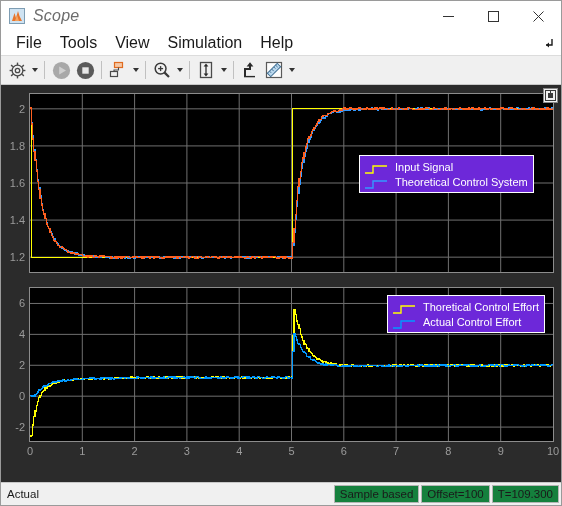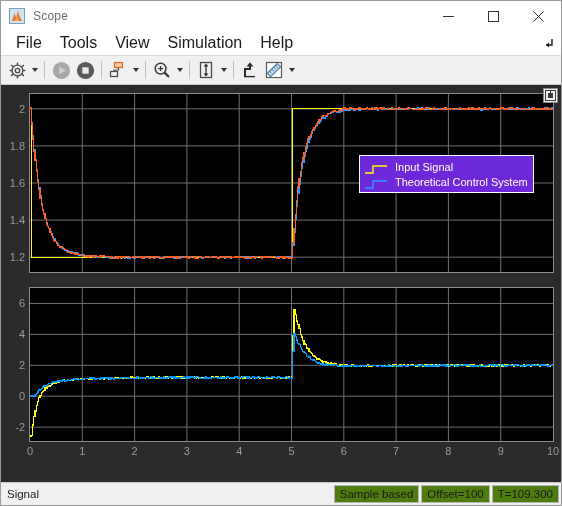--- a/index.html
+++ b/index.html
@@ -34,23 +34,24 @@
     width: 16px; height: 16px;
     margin-left: 8px; margin-right: 8px;
     background: #c9dcea;
     border: 1px solid #7e9db3;
     box-sizing: border-box;
     position: relative;
     overflow: hidden;
   }
   .title-icon svg { display:block; }
   .title-text {
-    font-size: 12px;
+    font-size: 16px;
     color: #6d6d6d;
     letter-spacing: .2px;
+    font-style: italic;
   }
   .win-btns {
     position: absolute; right: 0; top: 0;
     height: 30px;
     display: flex;
   }
   .win-btn {
     width: 45px; height: 30px;
     display: flex; align-items: center; justify-content: center;
     color: #333;
@@ -195,21 +196,21 @@
     margin-left: 6px;
   }
   .status-panels {
     position: absolute;
     right: 2px; top: 2px; bottom: 2px;
     display: flex;
     gap: 2px;
   }
   .status-panel {
     border: 1px solid #b4b4b4;
-    background: #4d7c0f;
+    background: #15803d;
     font-size: 11.5px;
     color: #1a1a1a;
     display: flex; align-items: center;
     padding: 0 5px;
     white-space: nowrap;
   }
 </style>
 </head>
 <body>
 
@@ -438,38 +439,52 @@
           <line x1="470.7" x2="470.7" y1="0" y2="153" stroke="#707070" stroke-width="1"></line>
           <line x1="0" x2="523" y1="139.0909090909091" y2="139.0909090909091" stroke="#707070" stroke-width="1"></line>
           <line x1="0" x2="523" y1="108.18181818181819" y2="108.18181818181819" stroke="#707070" stroke-width="1"></line>
           <line x1="0" x2="523" y1="77.27272727272727" y2="77.27272727272727" stroke="#707070" stroke-width="1"></line>
           <line x1="0" x2="523" y1="46.36363636363636" y2="46.36363636363636" stroke="#707070" stroke-width="1"></line>
           <line x1="0" x2="523" y1="15.454545454545439" y2="15.454545454545439" stroke="#707070" stroke-width="1"></line>
           <path d="M 0.00 148.08 L 1.25 148.08 L 1.25 147.18 L 2.49 147.18 L 2.49 136.92 L 3.74 136.92 L 3.74 128.36 L 4.98 128.36 L 4.98 122.96 L 6.23 122.96 L 6.23 117.73 L 7.47 117.73 L 7.47 113.85 L 8.72 113.85 L 8.72 109.66 L 9.96 109.66 L 9.96 107.10 L 11.21 107.10 L 11.21 104.73 L 12.45 104.73 L 12.45 103.24 L 13.70 103.24 L 13.70 102.32 L 14.94 102.32 L 14.94 100.01 L 16.19 100.01 L 16.19 100.23 L 17.43 100.23 L 17.43 98.64 L 18.68 98.64 L 18.68 98.39 L 19.92 98.39 L 19.92 97.57 L 21.17 97.57 L 21.17 95.95 L 22.41 95.95 L 22.41 95.25 L 23.66 95.25 L 23.66 94.75 L 24.90 94.75 L 24.90 95.54 L 26.15 95.54 L 26.15 94.33 L 27.40 94.33 L 27.40 93.59 L 28.64 93.59 L 28.64 93.99 L 29.89 93.99 L 29.89 93.89 L 31.13 93.89 L 31.13 93.46 L 32.38 93.46 L 32.38 92.19 L 33.62 92.19 L 33.62 92.03 L 34.87 92.03 L 34.87 92.72 L 36.11 92.72 L 36.11 92.55 L 37.36 92.55 L 37.36 91.69 L 38.60 91.69 L 38.60 92.74 L 39.85 92.74 L 39.85 92.62 L 41.09 92.62 L 41.09 92.19 L 42.34 92.19 L 42.34 91.93 L 43.58 91.93 L 43.58 91.59 L 44.83 91.59 L 44.83 90.65 L 46.07 90.65 L 46.07 91.50 L 47.32 91.50 L 47.32 90.90 L 48.56 90.90 L 48.56 91.79 L 49.81 91.79 L 49.81 91.32 L 51.05 91.32 L 51.05 90.44 L 52.30 90.44 L 52.30 90.46 L 53.55 90.46 L 53.55 91.31 L 54.79 91.31 L 54.79 90.82 L 56.04 90.82 L 56.04 90.19 L 57.28 90.19 L 57.28 90.41 L 58.53 90.41 L 58.53 91.44 L 59.77 91.44 L 59.77 90.52 L 61.02 90.52 L 61.02 91.38 L 62.26 91.38 L 62.26 90.23 L 63.51 90.23 L 63.51 90.72 L 64.75 90.72 L 64.75 90.12 L 66.00 90.12 L 66.00 90.89 L 67.24 90.89 L 67.24 90.60 L 68.49 90.60 L 68.49 90.52 L 69.73 90.52 L 69.73 90.44 L 70.98 90.44 L 70.98 89.43 L 72.22 89.43 L 72.22 90.36 L 73.47 90.36 L 73.47 91.09 L 74.71 91.09 L 74.71 90.66 L 75.96 90.66 L 75.96 90.86 L 77.20 90.86 L 77.20 89.86 L 78.45 89.86 L 78.45 91.06 L 79.70 91.06 L 79.70 90.53 L 80.94 90.53 L 80.94 90.52 L 82.19 90.52 L 82.19 90.25 L 83.43 90.25 L 83.43 90.60 L 84.68 90.60 L 84.68 89.51 L 85.92 89.51 L 85.92 90.09 L 87.17 90.09 L 87.17 89.97 L 88.41 89.97 L 88.41 89.38 L 89.66 89.38 L 89.66 89.80 L 90.90 89.80 L 90.90 89.62 L 92.15 89.62 L 92.15 90.85 L 93.39 90.85 L 93.39 89.86 L 94.64 89.86 L 94.64 90.04 L 95.88 90.04 L 95.88 89.91 L 97.13 89.91 L 97.13 89.62 L 98.37 89.62 L 98.37 90.29 L 99.62 90.29 L 99.62 89.92 L 100.86 89.92 L 100.86 89.05 L 102.11 89.05 L 102.11 90.43 L 103.35 90.43 L 103.35 89.83 L 104.60 89.83 L 104.60 89.11 L 105.85 89.11 L 105.85 89.65 L 107.09 89.65 L 107.09 90.73 L 108.34 90.73 L 108.34 89.57 L 109.58 89.57 L 109.58 89.54 L 110.83 89.54 L 110.83 89.99 L 112.07 89.99 L 112.07 89.23 L 113.32 89.23 L 113.32 89.44 L 114.56 89.44 L 114.56 90.17 L 115.81 90.17 L 115.81 89.23 L 117.05 89.23 L 117.05 88.84 L 118.30 88.84 L 118.30 89.75 L 119.54 89.75 L 119.54 90.30 L 120.79 90.30 L 120.79 89.59 L 122.03 89.59 L 122.03 89.39 L 123.28 89.39 L 123.28 89.03 L 124.52 89.03 L 124.52 89.56 L 125.77 89.56 L 125.77 89.32 L 127.01 89.32 L 127.01 90.43 L 128.26 90.43 L 128.26 88.86 L 129.50 88.86 L 129.50 90.40 L 130.75 90.40 L 130.75 90.11 L 132.00 90.11 L 132.00 89.72 L 133.24 89.72 L 133.24 89.08 L 134.49 89.08 L 134.49 89.99 L 135.73 89.99 L 135.73 88.97 L 136.98 88.97 L 136.98 90.12 L 138.22 90.12 L 138.22 89.08 L 139.47 89.08 L 139.47 89.80 L 140.71 89.80 L 140.71 89.76 L 141.96 89.76 L 141.96 90.54 L 143.20 90.54 L 143.20 89.96 L 144.45 89.96 L 144.45 89.25 L 145.69 89.25 L 145.69 89.04 L 146.94 89.04 L 146.94 89.10 L 148.18 89.10 L 148.18 88.72 L 149.43 88.72 L 149.43 89.47 L 150.67 89.47 L 150.67 88.98 L 151.92 88.98 L 151.92 89.99 L 153.16 89.99 L 153.16 90.54 L 154.41 90.54 L 154.41 90.09 L 155.65 90.09 L 155.65 89.58 L 156.90 89.58 L 156.90 89.37 L 158.15 89.37 L 158.15 89.30 L 159.39 89.30 L 159.39 89.32 L 160.64 89.32 L 160.64 89.66 L 161.88 89.66 L 161.88 89.35 L 163.13 89.35 L 163.13 88.87 L 164.37 88.87 L 164.37 89.30 L 165.62 89.30 L 165.62 90.31 L 166.86 90.31 L 166.86 89.51 L 168.11 89.51 L 168.11 90.16 L 169.35 90.16 L 169.35 89.31 L 170.60 89.31 L 170.60 89.74 L 171.84 89.74 L 171.84 89.97 L 173.09 89.97 L 173.09 89.30 L 174.33 89.30 L 174.33 89.90 L 175.58 89.90 L 175.58 89.86 L 176.82 89.86 L 176.82 90.10 L 178.07 90.10 L 178.07 89.95 L 179.31 89.95 L 179.31 90.34 L 180.56 90.34 L 180.56 89.56 L 181.80 89.56 L 181.80 88.77 L 183.05 88.77 L 183.05 89.27 L 184.30 89.27 L 184.30 89.60 L 185.54 89.60 L 185.54 89.04 L 186.79 89.04 L 186.79 89.09 L 188.03 89.09 L 188.03 89.97 L 189.28 89.97 L 189.28 89.68 L 190.52 89.68 L 190.52 89.68 L 191.77 89.68 L 191.77 90.30 L 193.01 90.30 L 193.01 88.93 L 194.26 88.93 L 194.26 89.92 L 195.50 89.92 L 195.50 90.54 L 196.75 90.54 L 196.75 89.44 L 197.99 89.44 L 197.99 89.84 L 199.24 89.84 L 199.24 90.38 L 200.48 90.38 L 200.48 90.31 L 201.73 90.31 L 201.73 90.33 L 202.97 90.33 L 202.97 90.33 L 204.22 90.33 L 204.22 89.14 L 205.46 89.14 L 205.46 89.25 L 206.71 89.25 L 206.71 89.26 L 207.95 89.26 L 207.95 89.90 L 209.20 89.90 L 209.20 90.15 L 210.45 90.15 L 210.45 89.69 L 211.69 89.69 L 211.69 88.86 L 212.94 88.86 L 212.94 89.98 L 214.18 89.98 L 214.18 90.38 L 215.43 90.38 L 215.43 88.93 L 216.67 88.93 L 216.67 89.90 L 217.92 89.90 L 217.92 88.75 L 219.16 88.75 L 219.16 90.14 L 220.41 90.14 L 220.41 90.10 L 221.65 90.10 L 221.65 89.49 L 222.90 89.49 L 222.90 88.77 L 224.14 88.77 L 224.14 90.09 L 225.39 90.09 L 225.39 89.21 L 226.63 89.21 L 226.63 89.99 L 227.88 89.99 L 227.88 89.05 L 229.12 89.05 L 229.12 90.03 L 230.37 90.03 L 230.37 89.59 L 231.61 89.59 L 231.61 89.22 L 232.86 89.22 L 232.86 89.59 L 234.10 89.59 L 234.10 89.28 L 235.35 89.28 L 235.35 89.30 L 236.60 89.30 L 236.60 90.06 L 237.84 90.06 L 237.84 90.30 L 239.09 90.30 L 239.09 89.14 L 240.33 89.14 L 240.33 90.50 L 241.58 90.50 L 241.58 90.32 L 242.82 90.32 L 242.82 89.65 L 244.07 89.65 L 244.07 89.70 L 245.31 89.70 L 245.31 89.88 L 246.56 89.88 L 246.56 89.27 L 247.80 89.27 L 247.80 89.40 L 249.05 89.40 L 249.05 89.49 L 250.29 89.49 L 250.29 89.92 L 251.54 89.92 L 251.54 89.76 L 252.78 89.76 L 252.78 89.76 L 254.03 89.76 L 254.03 89.47 L 255.27 89.47 L 255.27 89.98 L 256.52 89.98 L 256.52 88.84 L 257.76 88.84 L 257.76 88.84 L 259.01 88.84 L 259.01 89.43 L 260.25 89.43 L 260.25 89.82 L 261.50 89.82 L 261.50 88.93 L 262.75 88.93 L 262.75 47.74 L 263.99 47.74 L 263.99 21.35 L 265.24 21.35 L 265.24 26.82 L 266.48 26.82 L 266.48 32.96 L 267.73 32.96 L 267.73 36.63 L 268.97 36.63 L 268.97 40.85 L 270.22 40.85 L 270.22 46.58 L 271.46 46.58 L 271.46 49.09 L 272.71 49.09 L 272.71 52.38 L 273.95 52.38 L 273.95 55.98 L 275.20 55.98 L 275.20 56.77 L 276.44 56.77 L 276.44 59.90 L 277.69 59.90 L 277.69 60.71 L 278.93 60.71 L 278.93 63.17 L 280.18 63.17 L 280.18 64.12 L 281.42 64.12 L 281.42 65.73 L 282.67 65.73 L 282.67 67.53 L 283.91 67.53 L 283.91 68.39 L 285.16 68.39 L 285.16 69.20 L 286.40 69.20 L 286.40 71.06 L 287.65 71.06 L 287.65 70.76 L 288.90 70.76 L 288.90 71.68 L 290.14 71.68 L 290.14 72.20 L 291.39 72.20 L 291.39 72.90 L 292.63 72.90 L 292.63 74.34 L 293.88 74.34 L 293.88 73.41 L 295.12 73.41 L 295.12 74.00 L 296.37 74.00 L 296.37 75.59 L 297.61 75.59 L 297.61 74.71 L 298.86 74.71 L 298.86 75.66 L 300.10 75.66 L 300.10 74.96 L 301.35 74.96 L 301.35 75.41 L 302.59 75.41 L 302.59 75.27 L 303.84 75.27 L 303.84 76.33 L 305.08 76.33 L 305.08 75.84 L 306.33 75.84 L 306.33 77.19 L 307.57 77.19 L 307.57 77.43 L 308.82 77.43 L 308.82 77.33 L 310.06 77.33 L 310.06 76.17 L 311.31 76.17 L 311.31 76.46 L 312.55 76.46 L 312.55 77.53 L 313.80 77.53 L 313.80 77.52 L 315.05 77.52 L 315.05 76.63 L 316.29 76.63 L 316.29 76.87 L 317.54 76.87 L 317.54 77.11 L 318.78 77.11 L 318.78 77.19 L 320.03 77.19 L 320.03 78.14 L 321.27 78.14 L 321.27 76.99 L 322.52 76.99 L 322.52 77.01 L 323.76 77.01 L 323.76 77.12 L 325.01 77.12 L 325.01 78.12 L 326.25 78.12 L 326.25 78.26 L 327.50 78.26 L 327.50 78.39 L 328.74 78.39 L 328.74 78.11 L 329.99 78.11 L 329.99 77.93 L 331.23 77.93 L 331.23 77.69 L 332.48 77.69 L 332.48 77.67 L 333.72 77.67 L 333.72 78.47 L 334.97 78.47 L 334.97 78.00 L 336.21 78.00 L 336.21 77.45 L 337.46 77.45 L 337.46 76.95 L 338.70 76.95 L 338.70 78.27 L 339.95 78.27 L 339.95 78.55 L 341.20 78.55 L 341.20 78.17 L 342.44 78.17 L 342.44 77.20 L 343.69 77.20 L 343.69 77.73 L 344.93 77.73 L 344.93 77.48 L 346.18 77.48 L 346.18 77.60 L 347.42 77.60 L 347.42 78.42 L 348.67 78.42 L 348.67 77.13 L 349.91 77.13 L 349.91 77.81 L 351.16 77.81 L 351.16 77.42 L 352.40 77.42 L 352.40 77.44 L 353.65 77.44 L 353.65 77.98 L 354.89 77.98 L 354.89 78.34 L 356.14 78.34 L 356.14 77.47 L 357.38 77.47 L 357.38 77.52 L 358.63 77.52 L 358.63 77.10 L 359.87 77.10 L 359.87 77.73 L 361.12 77.73 L 361.12 78.42 L 362.36 78.42 L 362.36 76.67 L 363.61 76.67 L 363.61 77.01 L 364.85 77.01 L 364.85 76.99 L 366.10 76.99 L 366.10 78.02 L 367.35 78.02 L 367.35 78.07 L 368.59 78.07 L 368.59 77.19 L 369.84 77.19 L 369.84 76.71 L 371.08 76.71 L 371.08 77.65 L 372.33 77.65 L 372.33 77.52 L 373.57 77.52 L 373.57 76.59 L 374.82 76.59 L 374.82 77.12 L 376.06 77.12 L 376.06 77.47 L 377.31 77.47 L 377.31 77.08 L 378.55 77.08 L 378.55 77.35 L 379.80 77.35 L 379.80 77.39 L 381.04 77.39 L 381.04 77.01 L 382.29 77.01 L 382.29 76.97 L 383.53 76.97 L 383.53 77.75 L 384.78 77.75 L 384.78 77.79 L 386.02 77.79 L 386.02 78.16 L 387.27 78.16 L 387.27 77.94 L 388.51 77.94 L 388.51 76.66 L 389.76 76.66 L 389.76 77.31 L 391.00 77.31 L 391.00 77.60 L 392.25 77.60 L 392.25 78.18 L 393.50 78.18 L 393.50 78.00 L 394.74 78.00 L 394.74 76.39 L 395.99 76.39 L 395.99 76.72 L 397.23 76.72 L 397.23 77.11 L 398.48 77.11 L 398.48 76.40 L 399.72 76.40 L 399.72 76.74 L 400.97 76.74 L 400.97 76.87 L 402.21 76.87 L 402.21 76.66 L 403.46 76.66 L 403.46 76.39 L 404.70 76.39 L 404.70 77.00 L 405.95 77.00 L 405.95 76.96 L 407.19 76.96 L 407.19 77.95 L 408.44 77.95 L 408.44 76.73 L 409.68 76.73 L 409.68 77.54 L 410.93 77.54 L 410.93 76.97 L 412.17 76.97 L 412.17 77.28 L 413.42 77.28 L 413.42 76.53 L 414.66 76.53 L 414.66 77.34 L 415.91 77.34 L 415.91 78.13 L 417.15 78.13 L 417.15 76.96 L 418.40 76.96 L 418.40 77.97 L 419.65 77.97 L 419.65 77.91 L 420.89 77.91 L 420.89 76.37 L 422.14 76.37 L 422.14 77.45 L 423.38 77.45 L 423.38 77.37 L 424.63 77.37 L 424.63 78.09 L 425.87 78.09 L 425.87 76.49 L 427.12 76.49 L 427.12 77.38 L 428.36 77.38 L 428.36 77.03 L 429.61 77.03 L 429.61 76.39 L 430.85 76.39 L 430.85 76.74 L 432.10 76.74 L 432.10 76.76 L 433.34 76.76 L 433.34 77.49 L 434.59 77.49 L 434.59 77.79 L 435.83 77.79 L 435.83 76.86 L 437.08 76.86 L 437.08 78.09 L 438.32 78.09 L 438.32 78.14 L 439.57 78.14 L 439.57 76.64 L 440.81 76.64 L 440.81 77.43 L 442.06 77.43 L 442.06 76.61 L 443.30 76.61 L 443.30 76.99 L 444.55 76.99 L 444.55 77.71 L 445.80 77.71 L 445.80 77.91 L 447.04 77.91 L 447.04 78.03 L 448.29 78.03 L 448.29 77.11 L 449.53 77.11 L 449.53 77.15 L 450.78 77.15 L 450.78 76.98 L 452.02 76.98 L 452.02 78.05 L 453.27 78.05 L 453.27 77.68 L 454.51 77.68 L 454.51 77.71 L 455.76 77.71 L 455.76 78.02 L 457.00 78.02 L 457.00 77.86 L 458.25 77.86 L 458.25 78.00 L 459.49 78.00 L 459.49 77.67 L 460.74 77.67 L 460.74 76.64 L 461.98 76.64 L 461.98 78.00 L 463.23 78.00 L 463.23 77.30 L 464.47 77.30 L 464.47 76.51 L 465.72 76.51 L 465.72 78.09 L 466.96 78.09 L 466.96 76.90 L 468.21 76.90 L 468.21 76.94 L 469.45 76.94 L 469.45 77.44 L 470.70 77.44 L 470.70 78.17 L 471.95 78.17 L 471.95 77.94 L 473.19 77.94 L 473.19 77.83 L 474.44 77.83 L 474.44 76.91 L 475.68 76.91 L 475.68 76.69 L 476.93 76.69 L 476.93 76.99 L 478.17 76.99 L 478.17 77.79 L 479.42 77.79 L 479.42 77.31 L 480.66 77.31 L 480.66 77.77 L 481.91 77.77 L 481.91 76.77 L 483.15 76.77 L 483.15 78.16 L 484.40 78.16 L 484.40 77.70 L 485.64 77.70 L 485.64 77.62 L 486.89 77.62 L 486.89 77.49 L 488.13 77.49 L 488.13 77.41 L 489.38 77.41 L 489.38 77.41 L 490.62 77.41 L 490.62 78.05 L 491.87 78.05 L 491.87 78.11 L 493.11 78.11 L 493.11 76.54 L 494.36 76.54 L 494.36 78.04 L 495.60 78.04 L 495.60 77.23 L 496.85 77.23 L 496.85 76.47 L 498.10 76.47 L 498.10 76.71 L 499.34 76.71 L 499.34 77.84 L 500.59 77.84 L 500.59 78.08 L 501.83 78.08 L 501.83 77.78 L 503.08 77.78 L 503.08 76.50 L 504.32 76.50 L 504.32 76.75 L 505.57 76.75 L 505.57 77.54 L 506.81 77.54 L 506.81 76.43 L 508.06 76.43 L 508.06 77.64 L 509.30 77.64 L 509.30 78.02 L 510.55 78.02 L 510.55 77.53 L 511.79 77.53 L 511.79 77.00 L 513.04 77.00 L 513.04 77.29 L 514.28 77.29 L 514.28 77.36 L 515.53 77.36 L 515.53 77.32 L 516.77 77.32 L 516.77 77.00 L 518.02 77.00 L 518.02 77.21 L 519.26 77.21 L 519.26 78.13 L 520.51 78.13 L 520.51 77.16 L 521.75 77.16 L 521.75 76.58 L 523.00 76.58 L 523.00 76.80" fill="none" stroke="#ffff00" stroke-width="1.2" shape-rendering="crispEdges"></path>
           <path d="M 0.00 107.50 L 1.25 107.50 L 1.25 108.43 L 2.49 108.43 L 2.49 108.07 L 3.74 108.07 L 3.74 108.23 L 4.98 108.23 L 4.98 106.53 L 6.23 106.53 L 6.23 105.70 L 7.47 105.70 L 7.47 104.07 L 8.72 104.07 L 8.72 102.05 L 9.96 102.05 L 9.96 101.24 L 11.21 101.24 L 11.21 100.56 L 12.45 100.56 L 12.45 98.97 L 13.70 98.97 L 13.70 97.88 L 14.94 97.88 L 14.94 98.06 L 16.19 98.06 L 16.19 97.61 L 17.43 97.61 L 17.43 96.91 L 18.68 96.91 L 18.68 95.57 L 19.92 95.57 L 19.92 95.53 L 21.17 95.53 L 21.17 94.47 L 22.41 94.47 L 22.41 93.99 L 23.66 93.99 L 23.66 93.59 L 24.90 93.59 L 24.90 94.73 L 26.15 94.73 L 26.15 93.53 L 27.40 93.53 L 27.40 93.08 L 28.64 93.08 L 28.64 93.62 L 29.89 93.62 L 29.89 93.06 L 31.13 93.06 L 31.13 93.44 L 32.38 93.44 L 32.38 91.90 L 33.62 91.90 L 33.62 92.76 L 34.87 92.76 L 34.87 93.02 L 36.11 93.02 L 36.11 92.76 L 37.36 92.76 L 37.36 91.38 L 38.60 91.38 L 38.60 92.47 L 39.85 92.47 L 39.85 92.64 L 41.09 92.64 L 41.09 91.15 L 42.34 91.15 L 42.34 91.86 L 43.58 91.86 L 43.58 90.68 L 44.83 90.68 L 44.83 91.86 L 46.07 91.86 L 46.07 90.41 L 47.32 90.41 L 47.32 91.40 L 48.56 91.40 L 48.56 91.60 L 49.81 91.60 L 49.81 91.14 L 51.05 91.14 L 51.05 91.47 L 52.30 91.47 L 52.30 91.05 L 53.55 91.05 L 53.55 90.37 L 54.79 90.37 L 54.79 90.75 L 56.04 90.75 L 56.04 90.23 L 57.28 90.23 L 57.28 90.33 L 58.53 90.33 L 58.53 90.23 L 59.77 90.23 L 59.77 89.77 L 61.02 89.77 L 61.02 90.04 L 62.26 90.04 L 62.26 90.82 L 63.51 90.82 L 63.51 90.01 L 64.75 90.01 L 64.75 91.15 L 66.00 91.15 L 66.00 90.19 L 67.24 90.19 L 67.24 90.78 L 68.49 90.78 L 68.49 90.41 L 69.73 90.41 L 69.73 91.13 L 70.98 91.13 L 70.98 89.40 L 72.22 89.40 L 72.22 90.21 L 73.47 90.21 L 73.47 89.66 L 74.71 89.66 L 74.71 89.61 L 75.96 89.61 L 75.96 90.26 L 77.20 90.26 L 77.20 89.72 L 78.45 89.72 L 78.45 90.00 L 79.70 90.00 L 79.70 90.97 L 80.94 90.97 L 80.94 89.31 L 82.19 89.31 L 82.19 90.73 L 83.43 90.73 L 83.43 90.99 L 84.68 90.99 L 84.68 90.29 L 85.92 90.29 L 85.92 90.26 L 87.17 90.26 L 87.17 90.75 L 88.41 90.75 L 88.41 90.26 L 89.66 90.26 L 89.66 90.06 L 90.90 90.06 L 90.90 89.86 L 92.15 89.86 L 92.15 89.44 L 93.39 89.44 L 93.39 89.89 L 94.64 89.89 L 94.64 90.85 L 95.88 90.85 L 95.88 89.31 L 97.13 89.31 L 97.13 90.80 L 98.37 90.80 L 98.37 89.73 L 99.62 89.73 L 99.62 90.77 L 100.86 90.77 L 100.86 90.15 L 102.11 90.15 L 102.11 90.18 L 103.35 90.18 L 103.35 90.66 L 104.60 90.66 L 104.60 90.52 L 105.85 90.52 L 105.85 90.16 L 107.09 90.16 L 107.09 88.96 L 108.34 88.96 L 108.34 89.67 L 109.58 89.67 L 109.58 89.11 L 110.83 89.11 L 110.83 89.95 L 112.07 89.95 L 112.07 89.10 L 113.32 89.10 L 113.32 90.57 L 114.56 90.57 L 114.56 89.26 L 115.81 89.26 L 115.81 89.86 L 117.05 89.86 L 117.05 89.86 L 118.30 89.86 L 118.30 90.10 L 119.54 90.10 L 119.54 89.19 L 120.79 89.19 L 120.79 88.97 L 122.03 88.97 L 122.03 90.05 L 123.28 90.05 L 123.28 89.51 L 124.52 89.51 L 124.52 90.27 L 125.77 90.27 L 125.77 89.44 L 127.01 89.44 L 127.01 89.68 L 128.26 89.68 L 128.26 89.56 L 129.50 89.56 L 129.50 90.52 L 130.75 90.52 L 130.75 89.97 L 132.00 89.97 L 132.00 89.98 L 133.24 89.98 L 133.24 89.00 L 134.49 89.00 L 134.49 90.14 L 135.73 90.14 L 135.73 90.22 L 136.98 90.22 L 136.98 89.51 L 138.22 89.51 L 138.22 89.08 L 139.47 89.08 L 139.47 89.02 L 140.71 89.02 L 140.71 89.39 L 141.96 89.39 L 141.96 89.01 L 143.20 89.01 L 143.20 90.28 L 144.45 90.28 L 144.45 89.06 L 145.69 89.06 L 145.69 90.36 L 146.94 90.36 L 146.94 89.33 L 148.18 89.33 L 148.18 89.10 L 149.43 89.10 L 149.43 90.31 L 150.67 90.31 L 150.67 89.51 L 151.92 89.51 L 151.92 89.79 L 153.16 89.79 L 153.16 88.92 L 154.41 88.92 L 154.41 89.43 L 155.65 89.43 L 155.65 90.15 L 156.90 90.15 L 156.90 88.97 L 158.15 88.97 L 158.15 90.03 L 159.39 90.03 L 159.39 88.90 L 160.64 88.90 L 160.64 89.33 L 161.88 89.33 L 161.88 88.99 L 163.13 88.99 L 163.13 89.19 L 164.37 89.19 L 164.37 90.52 L 165.62 90.52 L 165.62 88.92 L 166.86 88.92 L 166.86 88.72 L 168.11 88.72 L 168.11 89.15 L 169.35 89.15 L 169.35 90.01 L 170.60 90.01 L 170.60 90.25 L 171.84 90.25 L 171.84 90.27 L 173.09 90.27 L 173.09 90.19 L 174.33 90.19 L 174.33 89.91 L 175.58 89.91 L 175.58 88.91 L 176.82 88.91 L 176.82 89.90 L 178.07 89.90 L 178.07 89.25 L 179.31 89.25 L 179.31 90.14 L 180.56 90.14 L 180.56 90.04 L 181.80 90.04 L 181.80 89.40 L 183.05 89.40 L 183.05 89.46 L 184.30 89.46 L 184.30 89.79 L 185.54 89.79 L 185.54 89.75 L 186.79 89.75 L 186.79 89.80 L 188.03 89.80 L 188.03 90.06 L 189.28 90.06 L 189.28 90.08 L 190.52 90.08 L 190.52 88.84 L 191.77 88.84 L 191.77 89.23 L 193.01 89.23 L 193.01 89.95 L 194.26 89.95 L 194.26 90.34 L 195.50 90.34 L 195.50 89.31 L 196.75 89.31 L 196.75 89.03 L 197.99 89.03 L 197.99 89.64 L 199.24 89.64 L 199.24 89.24 L 200.48 89.24 L 200.48 90.54 L 201.73 90.54 L 201.73 89.99 L 202.97 89.99 L 202.97 89.64 L 204.22 89.64 L 204.22 88.74 L 205.46 88.74 L 205.46 88.91 L 206.71 88.91 L 206.71 89.05 L 207.95 89.05 L 207.95 90.24 L 209.20 90.24 L 209.20 89.33 L 210.45 89.33 L 210.45 89.70 L 211.69 89.70 L 211.69 89.67 L 212.94 89.67 L 212.94 88.74 L 214.18 88.74 L 214.18 88.78 L 215.43 88.78 L 215.43 88.86 L 216.67 88.86 L 216.67 90.53 L 217.92 90.53 L 217.92 88.79 L 219.16 88.79 L 219.16 90.33 L 220.41 90.33 L 220.41 89.34 L 221.65 89.34 L 221.65 89.11 L 222.90 89.11 L 222.90 88.93 L 224.14 88.93 L 224.14 89.35 L 225.39 89.35 L 225.39 89.90 L 226.63 89.90 L 226.63 90.02 L 227.88 90.02 L 227.88 88.78 L 229.12 88.78 L 229.12 89.39 L 230.37 89.39 L 230.37 89.26 L 231.61 89.26 L 231.61 89.22 L 232.86 89.22 L 232.86 90.18 L 234.10 90.18 L 234.10 89.92 L 235.35 89.92 L 235.35 89.27 L 236.60 89.27 L 236.60 88.80 L 237.84 88.80 L 237.84 89.40 L 239.09 89.40 L 239.09 89.83 L 240.33 89.83 L 240.33 89.77 L 241.58 89.77 L 241.58 88.91 L 242.82 88.91 L 242.82 88.90 L 244.07 88.90 L 244.07 89.21 L 245.31 89.21 L 245.31 89.60 L 246.56 89.60 L 246.56 90.25 L 247.80 90.25 L 247.80 88.75 L 249.05 88.75 L 249.05 89.39 L 250.29 89.39 L 250.29 89.70 L 251.54 89.70 L 251.54 89.65 L 252.78 89.65 L 252.78 90.30 L 254.03 90.30 L 254.03 89.32 L 255.27 89.32 L 255.27 88.88 L 256.52 88.88 L 256.52 88.87 L 257.76 88.87 L 257.76 90.09 L 259.01 90.09 L 259.01 89.12 L 260.25 89.12 L 260.25 89.18 L 261.50 89.18 L 261.50 90.44 L 262.75 90.44 L 262.75 63.38 L 263.99 63.38 L 263.99 45.65 L 265.24 45.65 L 265.24 48.67 L 266.48 48.67 L 266.48 52.08 L 267.73 52.08 L 267.73 55.14 L 268.97 55.14 L 268.97 56.64 L 270.22 56.64 L 270.22 59.10 L 271.46 59.10 L 271.46 61.25 L 272.71 61.25 L 272.71 63.19 L 273.95 63.19 L 273.95 64.26 L 275.20 64.26 L 275.20 65.19 L 276.44 65.19 L 276.44 68.30 L 277.69 68.30 L 277.69 68.20 L 278.93 68.20 L 278.93 68.99 L 280.18 68.99 L 280.18 71.43 L 281.42 71.43 L 281.42 71.52 L 282.67 71.52 L 282.67 71.93 L 283.91 71.93 L 283.91 72.74 L 285.16 72.74 L 285.16 73.20 L 286.40 73.20 L 286.40 74.54 L 287.65 74.54 L 287.65 74.99 L 288.90 74.99 L 288.90 75.39 L 290.14 75.39 L 290.14 75.94 L 291.39 75.94 L 291.39 76.03 L 292.63 76.03 L 292.63 75.45 L 293.88 75.45 L 293.88 76.97 L 295.12 76.97 L 295.12 75.67 L 296.37 75.67 L 296.37 77.12 L 297.61 77.12 L 297.61 76.10 L 298.86 76.10 L 298.86 76.55 L 300.10 76.55 L 300.10 77.10 L 301.35 77.10 L 301.35 76.80 L 302.59 76.80 L 302.59 77.29 L 303.84 77.29 L 303.84 76.57 L 305.08 76.57 L 305.08 76.78 L 306.33 76.78 L 306.33 77.78 L 307.57 77.78 L 307.57 78.09 L 308.82 78.09 L 308.82 78.43 L 310.06 78.43 L 310.06 78.51 L 311.31 78.51 L 311.31 78.46 L 312.55 78.46 L 312.55 77.32 L 313.80 77.32 L 313.80 78.29 L 315.05 78.29 L 315.05 77.57 L 316.29 77.57 L 316.29 78.28 L 317.54 78.28 L 317.54 77.75 L 318.78 77.75 L 318.78 78.44 L 320.03 78.44 L 320.03 77.59 L 321.27 77.59 L 321.27 77.85 L 322.52 77.85 L 322.52 77.20 L 323.76 77.20 L 323.76 78.53 L 325.01 78.53 L 325.01 77.75 L 326.25 77.75 L 326.25 78.03 L 327.50 78.03 L 327.50 78.49 L 328.74 78.49 L 328.74 78.85 L 329.99 78.85 L 329.99 77.11 L 331.23 77.11 L 331.23 77.57 L 332.48 77.57 L 332.48 77.42 L 333.72 77.42 L 333.72 78.11 L 334.97 78.11 L 334.97 77.19 L 336.21 77.19 L 336.21 77.31 L 337.46 77.31 L 337.46 77.24 L 338.70 77.24 L 338.70 77.51 L 339.95 77.51 L 339.95 77.87 L 341.20 77.87 L 341.20 77.20 L 342.44 77.20 L 342.44 77.57 L 343.69 77.57 L 343.69 77.42 L 344.93 77.42 L 344.93 77.17 L 346.18 77.17 L 346.18 78.78 L 347.42 78.78 L 347.42 78.78 L 348.67 78.78 L 348.67 77.89 L 349.91 77.89 L 349.91 77.84 L 351.16 77.84 L 351.16 78.66 L 352.40 78.66 L 352.40 77.71 L 353.65 77.71 L 353.65 78.28 L 354.89 78.28 L 354.89 78.48 L 356.14 78.48 L 356.14 77.20 L 357.38 77.20 L 357.38 78.14 L 358.63 78.14 L 358.63 77.08 L 359.87 77.08 L 359.87 78.41 L 361.12 78.41 L 361.12 77.64 L 362.36 77.64 L 362.36 77.87 L 363.61 77.87 L 363.61 78.27 L 364.85 78.27 L 364.85 77.82 L 366.10 77.82 L 366.10 77.23 L 367.35 77.23 L 367.35 78.47 L 368.59 78.47 L 368.59 78.09 L 369.84 78.09 L 369.84 77.60 L 371.08 77.60 L 371.08 78.00 L 372.33 78.00 L 372.33 77.53 L 373.57 77.53 L 373.57 77.18 L 374.82 77.18 L 374.82 77.42 L 376.06 77.42 L 376.06 78.08 L 377.31 78.08 L 377.31 77.92 L 378.55 77.92 L 378.55 77.29 L 379.80 77.29 L 379.80 77.26 L 381.04 77.26 L 381.04 77.44 L 382.29 77.44 L 382.29 77.74 L 383.53 77.74 L 383.53 77.80 L 384.78 77.80 L 384.78 77.75 L 386.02 77.75 L 386.02 77.19 L 387.27 77.19 L 387.27 76.63 L 388.51 76.63 L 388.51 77.94 L 389.76 77.94 L 389.76 77.12 L 391.00 77.12 L 391.00 76.49 L 392.25 76.49 L 392.25 77.21 L 393.50 77.21 L 393.50 77.15 L 394.74 77.15 L 394.74 78.00 L 395.99 78.00 L 395.99 77.23 L 397.23 77.23 L 397.23 78.13 L 398.48 78.13 L 398.48 76.51 L 399.72 76.51 L 399.72 78.05 L 400.97 78.05 L 400.97 77.68 L 402.21 77.68 L 402.21 78.08 L 403.46 78.08 L 403.46 76.58 L 404.70 76.58 L 404.70 78.17 L 405.95 78.17 L 405.95 77.60 L 407.19 77.60 L 407.19 76.94 L 408.44 76.94 L 408.44 78.08 L 409.68 78.08 L 409.68 77.12 L 410.93 77.12 L 410.93 76.76 L 412.17 76.76 L 412.17 77.88 L 413.42 77.88 L 413.42 76.92 L 414.66 76.92 L 414.66 76.55 L 415.91 76.55 L 415.91 77.99 L 417.15 77.99 L 417.15 77.33 L 418.40 77.33 L 418.40 77.10 L 419.65 77.10 L 419.65 78.14 L 420.89 78.14 L 420.89 77.11 L 422.14 77.11 L 422.14 77.26 L 423.38 77.26 L 423.38 76.65 L 424.63 76.65 L 424.63 76.86 L 425.87 76.86 L 425.87 77.94 L 427.12 77.94 L 427.12 78.10 L 428.36 78.10 L 428.36 77.56 L 429.61 77.56 L 429.61 76.64 L 430.85 76.64 L 430.85 77.86 L 432.10 77.86 L 432.10 77.15 L 433.34 77.15 L 433.34 76.86 L 434.59 76.86 L 434.59 76.96 L 435.83 76.96 L 435.83 76.99 L 437.08 76.99 L 437.08 76.82 L 438.32 76.82 L 438.32 76.57 L 439.57 76.57 L 439.57 77.24 L 440.81 77.24 L 440.81 78.13 L 442.06 78.13 L 442.06 77.21 L 443.30 77.21 L 443.30 77.97 L 444.55 77.97 L 444.55 78.16 L 445.80 78.16 L 445.80 78.00 L 447.04 78.00 L 447.04 77.32 L 448.29 77.32 L 448.29 77.80 L 449.53 77.80 L 449.53 76.85 L 450.78 76.85 L 450.78 78.19 L 452.02 78.19 L 452.02 78.17 L 453.27 78.17 L 453.27 78.07 L 454.51 78.07 L 454.51 78.04 L 455.76 78.04 L 455.76 77.14 L 457.00 77.14 L 457.00 77.40 L 458.25 77.40 L 458.25 76.84 L 459.49 76.84 L 459.49 76.63 L 460.74 76.63 L 460.74 77.28 L 461.98 77.28 L 461.98 76.94 L 463.23 76.94 L 463.23 77.73 L 464.47 77.73 L 464.47 78.06 L 465.72 78.06 L 465.72 76.84 L 466.96 76.84 L 466.96 77.87 L 468.21 77.87 L 468.21 77.64 L 469.45 77.64 L 469.45 77.99 L 470.70 77.99 L 470.70 76.73 L 471.95 76.73 L 471.95 76.51 L 473.19 76.51 L 473.19 77.69 L 474.44 77.69 L 474.44 78.06 L 475.68 78.06 L 475.68 78.15 L 476.93 78.15 L 476.93 77.64 L 478.17 77.64 L 478.17 76.55 L 479.42 76.55 L 479.42 77.32 L 480.66 77.32 L 480.66 77.82 L 481.91 77.82 L 481.91 77.41 L 483.15 77.41 L 483.15 77.02 L 484.40 77.02 L 484.40 76.64 L 485.64 76.64 L 485.64 77.45 L 486.89 77.45 L 486.89 76.44 L 488.13 76.44 L 488.13 77.46 L 489.38 77.46 L 489.38 77.18 L 490.62 77.18 L 490.62 77.69 L 491.87 77.69 L 491.87 77.92 L 493.11 77.92 L 493.11 77.39 L 494.36 77.39 L 494.36 77.33 L 495.60 77.33 L 495.60 78.11 L 496.85 78.11 L 496.85 76.96 L 498.10 76.96 L 498.10 76.54 L 499.34 76.54 L 499.34 77.73 L 500.59 77.73 L 500.59 77.16 L 501.83 77.16 L 501.83 76.40 L 503.08 76.40 L 503.08 77.47 L 504.32 77.47 L 504.32 77.66 L 505.57 77.66 L 505.57 76.82 L 506.81 76.82 L 506.81 77.81 L 508.06 77.81 L 508.06 77.11 L 509.30 77.11 L 509.30 77.50 L 510.55 77.50 L 510.55 76.99 L 511.79 76.99 L 511.79 77.83 L 513.04 77.83 L 513.04 76.97 L 514.28 76.97 L 514.28 76.62 L 515.53 76.62 L 515.53 77.82 L 516.77 77.82 L 516.77 77.87 L 518.02 77.87 L 518.02 78.11 L 519.26 78.11 L 519.26 77.35 L 520.51 77.35 L 520.51 77.63 L 521.75 77.63 L 521.75 76.47 L 523.00 76.47 L 523.00 76.74" fill="none" stroke="#0099ff" stroke-width="1.2" shape-rendering="crispEdges"></path>
         </svg>
     </div>
+    <div class="legend" id="legend-bot" style="left: 386px; top: 210px;">
+        <div class="legend-row">
+          <span class="legend-swatch"><svg width="24" height="12" viewBox="0 0 24 12">
+              <path d="M1 10 L9 10 L9 3 L23 3" fill="none" stroke="#ffff00" stroke-width="1.4"></path>
+            </svg></span>
+          <span class="legend-label">Thoretical Control Effort</span>
+        </div>
+        <div class="legend-row">
+          <span class="legend-swatch"><svg width="24" height="12" viewBox="0 0 24 12">
+              <path d="M1 10 L9 10 L9 3 L23 3" fill="none" stroke="#0099ff" stroke-width="1.4"></path>
+            </svg></span>
+          <span class="legend-label">Actual Control Effort</span>
+        </div>
+      </div>
 
     <div class="xlabels" id="xlabels" style="left: 28px; top: 360px; width: 525px; height: 16px;">
         <div class="xtick" style="left: 1px;">0</div>
         <div class="xtick" style="left: 53.3px;">1</div>
         <div class="xtick" style="left: 105.6px;">2</div>
         <div class="xtick" style="left: 157.9px;">3</div>
         <div class="xtick" style="left: 210.2px;">4</div>
         <div class="xtick" style="left: 262.5px;">5</div>
         <div class="xtick" style="left: 314.8px;">6</div>
         <div class="xtick" style="left: 367.1px;">7</div>
         <div class="xtick" style="left: 419.4px;">8</div>
         <div class="xtick" style="left: 471.7px;">9</div>
         <div class="xtick" style="left: 524px;">10</div>
       </div>
   </div>
 
   <div class="statusbar">
-    <span class="status-text">Signal</span>
+    <span class="status-text">Actual</span>
     <div class="status-panels">
       <div class="status-panel">Sample based</div>
       <div class="status-panel">Offset=100</div>
       <div class="status-panel">T=109.300</div>
     </div>
   </div>
 
 </div>
 
 </body></html>

